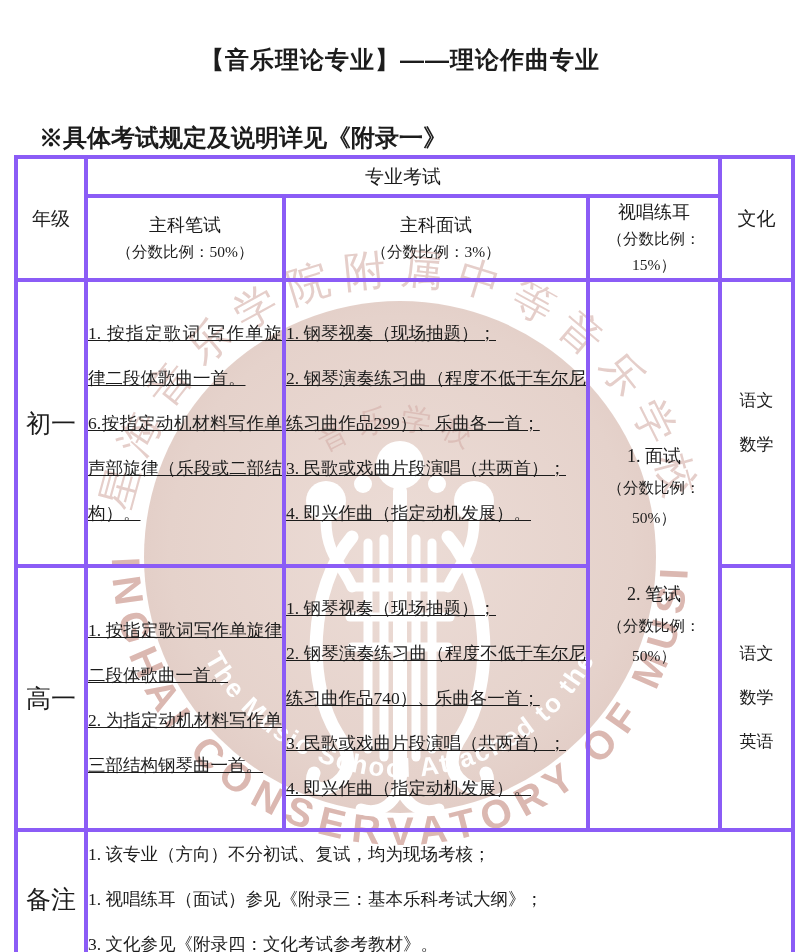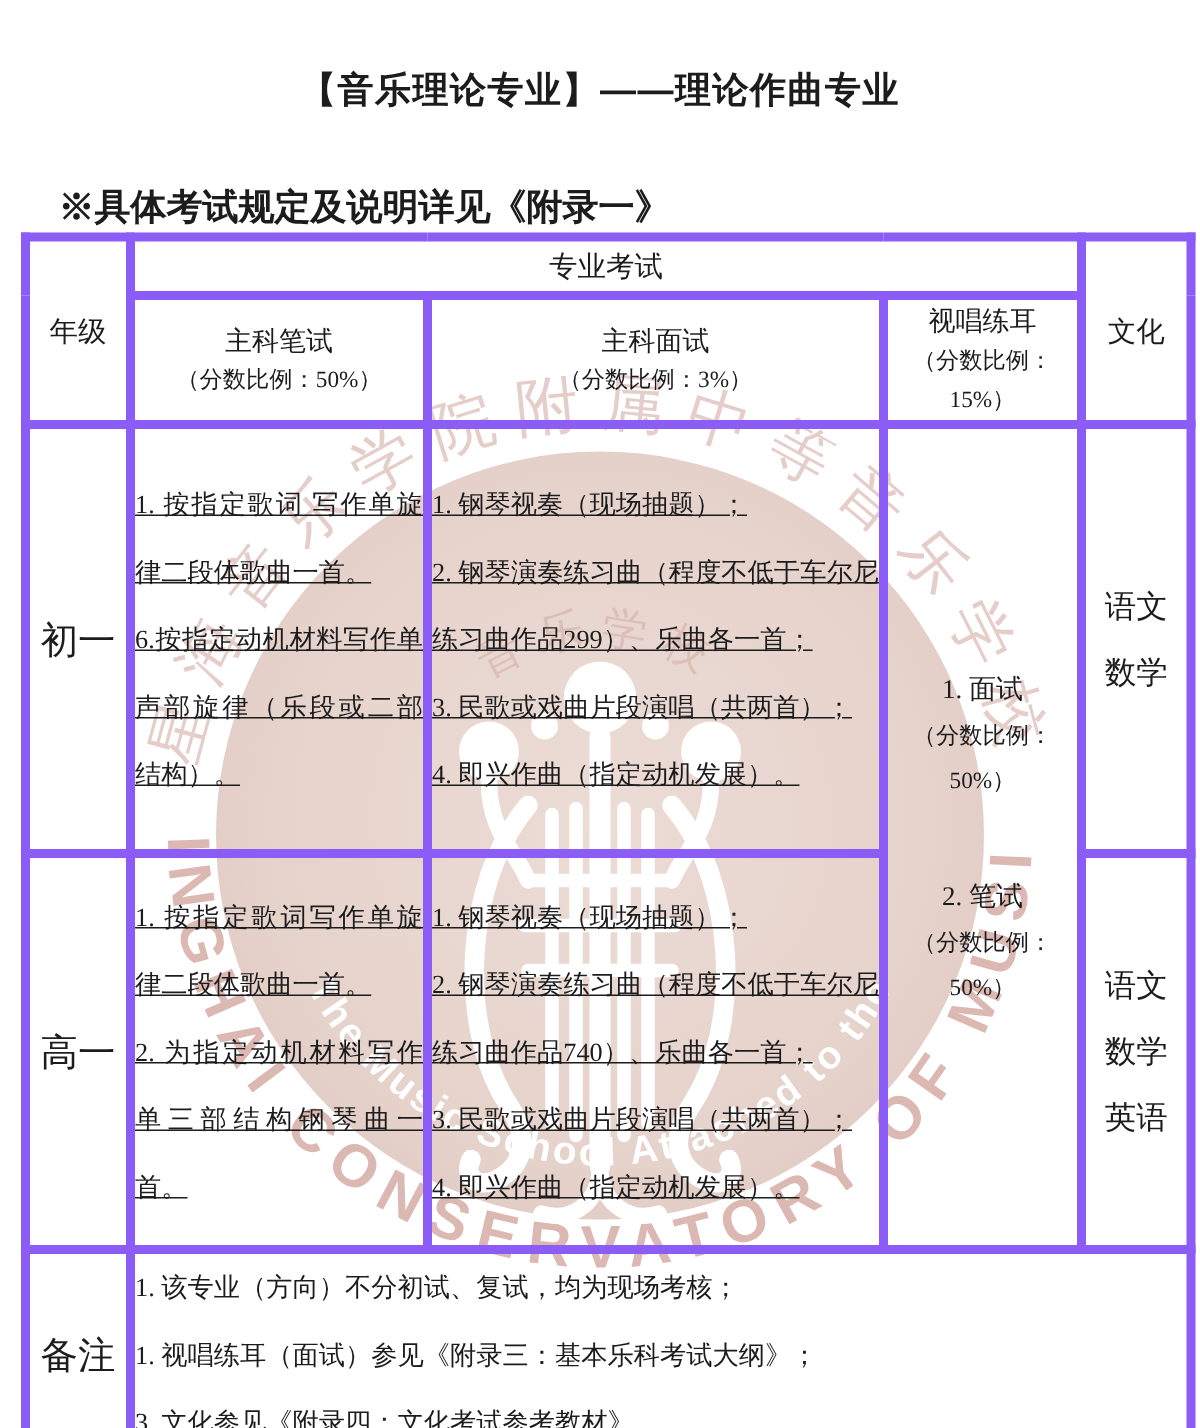--- a/index.html
+++ b/index.html
@@ -5,34 +5,34 @@
   html,body{margin:0;padding:0;background:#fff;}
   .page{position:relative;width:800px;height:952px;background:#ffffff;overflow:hidden;
         font-family:"Liberation Serif","DejaVu Serif",serif;color:#1c1c1c;}
   .title{position:absolute;top:44px;left:0;width:100%;text-align:center;
          font-family:"Liberation Sans","DejaVu Sans",sans-serif;
          font-size:24px;font-weight:bold;letter-spacing:1px;}
   .note{position:absolute;left:15px;top:122px;font-size:24px;font-weight:bold;margin-left:24px;}
   .watermark{position:absolute;left:0;top:165px;width:800px;height:790px;pointer-events:none;}
   table.exam{position:absolute;left:14px;top:155px;width:777px;border-collapse:collapse;
              table-layout:fixed;background:transparent;}
-  table.exam td, table.exam th{border:6px solid #8b5cf6;padding:0;vertical-align:middle;
+  table.exam td, table.exam th{border:4px solid #8b5cf6;padding:0;vertical-align:middle;
              font-weight:normal;background:transparent;}
   .th-main{font-size:19px;text-align:center;}
   .subhead{text-align:center;padding:3px 0 4px 0;}
   .subhead-title{font-size:18px;line-height:28px;}
   .subhead-ratio{font-size:15.5px;line-height:26px;}
   .grade-cell{text-align:center;font-size:25px;}
   .cell-list{padding:4px 10px 4px 12px;font-size:17.5px;line-height:45px;text-align:justify;}
   .cell-list p{margin:0;text-decoration:underline;}
   .sight-cell{text-align:center;font-size:17.5px;}
   .sight-title{font-size:18px;line-height:34px;}
   .sight-ratio{font-size:15.5px;line-height:30px;}
   .sight-block-gap{height:44px;}
-  .culture-cell{text-align:center;font-size:21px;line-height:44px;}
+  .culture-cell{text-align:center;font-size:17px;line-height:44px;}
   .culture-cell p{margin:0;}
   .remarks-cell{padding:4px 8px 4px 13px;font-size:17.5px;line-height:45px;text-align:left;}
   .remarks-cell p{margin:0;}
 </style>
 </head>
 <body>
 
 <div class="page">
 
   <svg class="watermark" viewBox="0 0 800 790" xmlns="http://www.w3.org/2000/svg">

